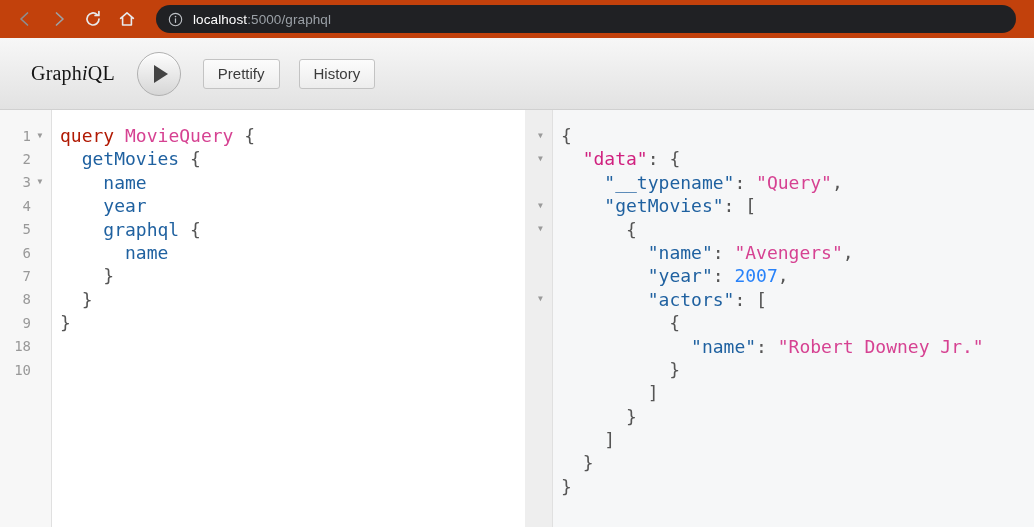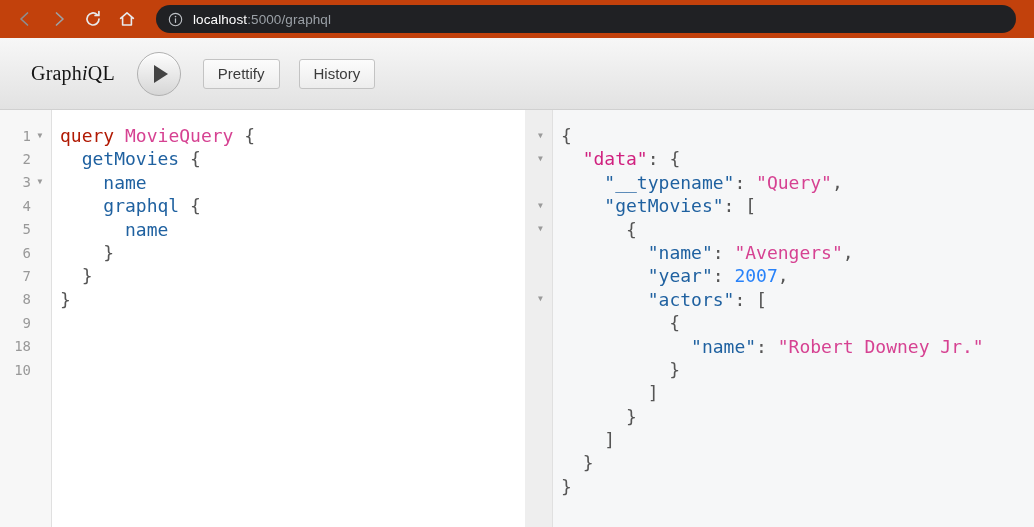--- a/index.html
+++ b/index.html
@@ -272,20 +272,21 @@
         </div>
         <div class="gutter-row">
           <span class="ln">10</span>
           <span class="fold empty">▼</span>
         </div>
       </div>
     <div class="code" id="query-code">
         <div class="code-line"><span class="t-keyword">query</span><span class="t-punct"> </span><span class="t-opname">MovieQuery</span><span class="t-punct"> {</span></div>
         <div class="code-line"><span class="t-field">  getMovies</span><span class="t-punct"> {</span></div>
         <div class="code-line"><span class="t-field">    name</span></div>
+        <div class="code-line"><span class="t-field">    year</span></div>
         <div class="code-line"><span class="t-field">    graphql</span><span class="t-punct"> {</span></div>
         <div class="code-line"><span class="t-field">      name</span></div>
         <div class="code-line"><span class="t-punct">    }</span></div>
         <div class="code-line"><span class="t-punct">  }</span></div>
         <div class="code-line"><span class="t-punct">}</span></div>
         <div class="code-line"><span class="t-punct"></span></div>
       </div>
   </div>
 
   <div class="pane pane-result">

